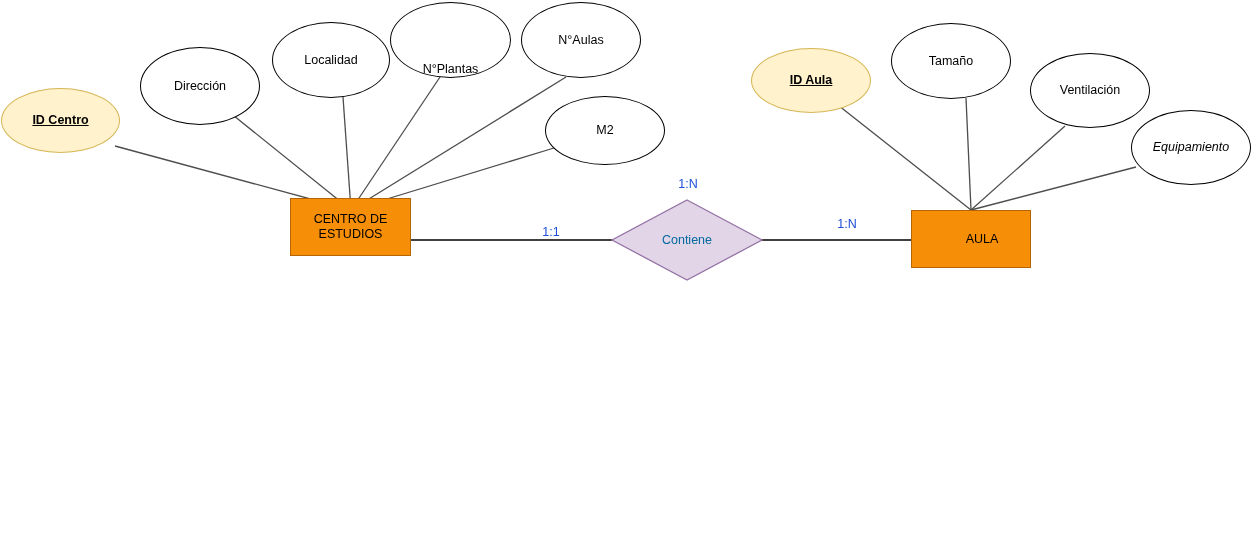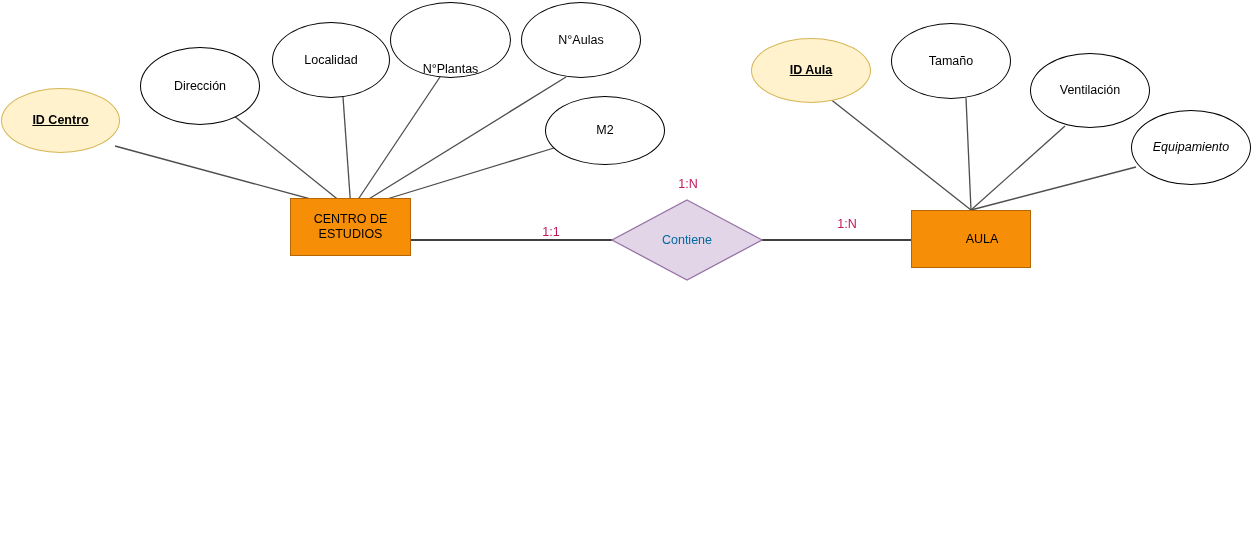--- a/index.html
+++ b/index.html
@@ -70,21 +70,21 @@
     display: flex;
     align-items: center;
     justify-content: center;
     font-size: 12.5px;
     color: #0369a1;
     pointer-events: none;
   }
   .card-label {
     position: absolute;
     font-size: 12.5px;
-    color: #be185d;
+    color: #1d4ed8;
     white-space: nowrap;
     transform: translate(-50%, -50%);
   }
   .edge-line {
     stroke: #4d4d4d;
     stroke-width: 1.3;
     fill: none;
   }
   .edge-line-dark {
     stroke: #000000;
@@ -119,21 +119,21 @@
       </div>
       <div class="node entity-box" style="left: 290px; top: 198px; width: 121px; height: 58px;">
         <span><span>CENTRO DE</span><br><span>ESTUDIOS</span></span>
       </div>
       <div class="node entity-box" style="left: 911px; top: 210px; width: 120px; height: 58px; padding-left: 28px;">
         <span>AULA</span>
       </div>
       <div class="node ellipse-key" style="left: 1px; top: 88px; width: 119px; height: 65px;">
         <span class="key-text">ID Centro</span>
       </div>
-      <div class="node ellipse-key" style="left: 751px; top: 38px; width: 120px; height: 65px;">
+      <div class="node ellipse-key" style="left: 751px; top: 48px; width: 120px; height: 65px;">
         <span class="key-text">ID Aula</span>
       </div>
       <div class="node ellipse-attr" style="left: 140px; top: 47px; width: 120px; height: 78px;">
         <span>Dirección</span>
       </div>
       <div class="node ellipse-attr" style="left: 272px; top: 22px; width: 118px; height: 76px;">
         <span>Localidad</span>
       </div>
       <div class="node ellipse-attr" style="left: 390px; top: 2px; width: 121px; height: 76px; align-items: flex-end;">
         <span>N°Plantas</span>

